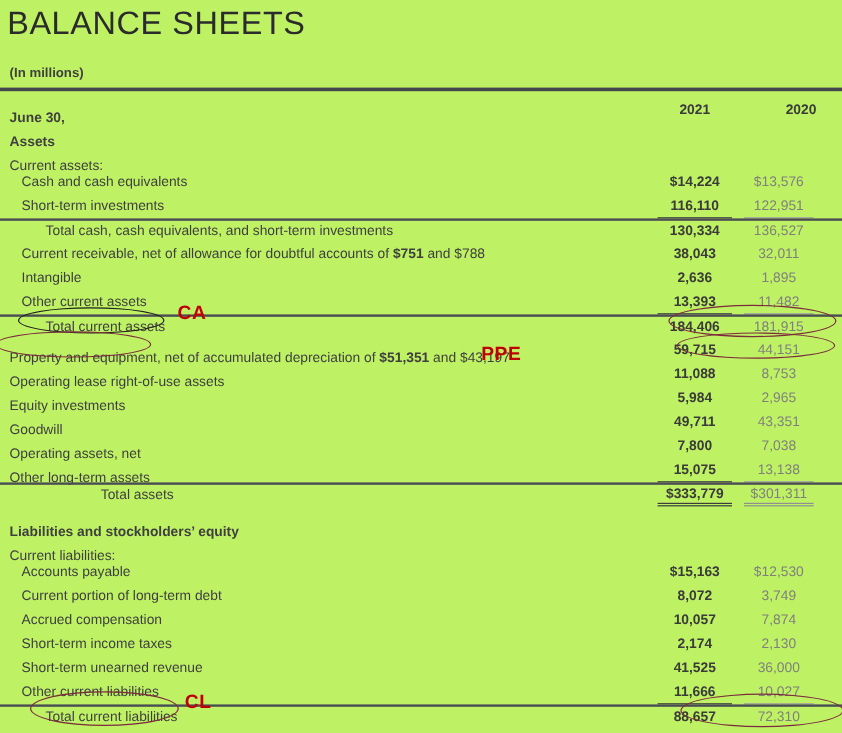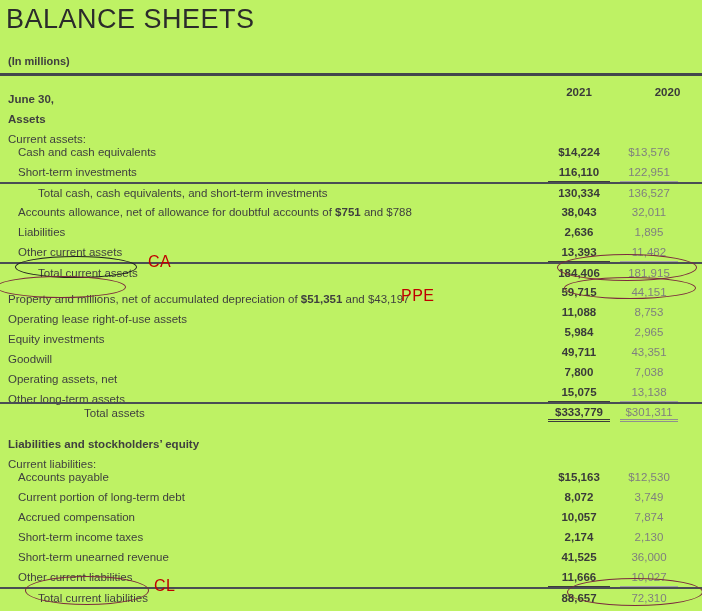--- a/index.html
+++ b/index.html
@@ -76,21 +76,21 @@
   .ellipse{
     position:absolute;
     border-radius:50%;
     border-style:solid;
     border-width:1.5px;
     background:transparent;
   }
   .ann-label{
     position:absolute;
     font-size:16px;
-    font-weight:400;
+    font-weight:700;
     letter-spacing:0.5px;
   }
 </style>
 </head>
 <body>
 
 <div class="page">
   <h1 class="title">BALANCE SHEETS</h1>
   <div class="in-millions">(In millions)</div>
   <div class="top-rule"></div>
@@ -155,32 +155,32 @@
         <span class="money m1">
           <span class="cur"></span>
           <span class="num">130,334</span>
         </span>
         <span class="money m2">
           <span class="cur"></span>
           <span class="num">136,527</span>
         </span>
       </div>
       <div class="row">
-        <span class="lbl ind1"><span>Accounts allowance, net of allowance for doubtful accounts of </span><b>$751</b><span> and $788</span></span>
+        <span class="lbl ind1"><span>Current receivable, net of allowance for doubtful accounts of </span><b>$751</b><span> and $788</span></span>
         <span class="money m1">
           <span class="cur"></span>
           <span class="num">38,043</span>
         </span>
         <span class="money m2">
           <span class="cur"></span>
           <span class="num">32,011</span>
         </span>
       </div>
       <div class="row">
-        <span class="lbl ind1">Liabilities</span>
+        <span class="lbl ind1">Intangible</span>
         <span class="money m1">
           <span class="cur"></span>
           <span class="num">2,636</span>
         </span>
         <span class="money m2">
           <span class="cur"></span>
           <span class="num">1,895</span>
         </span>
       </div>
       <div class="row u-single">
@@ -199,21 +199,21 @@
         <span class="money m1">
           <span class="cur"></span>
           <span class="num">184,406</span>
         </span>
         <span class="money m2">
           <span class="cur"></span>
           <span class="num">181,915</span>
         </span>
       </div>
       <div class="row">
-        <span class="lbl ind0"><span>Property and millions, net of accumulated depreciation of </span><b>$51,351</b><span> and $43,197</span></span>
+        <span class="lbl ind0"><span>Property and equipment, net of accumulated depreciation of </span><b>$51,351</b><span> and $43,197</span></span>
         <span class="money m1">
           <span class="cur"></span>
           <span class="num">59,715</span>
         </span>
         <span class="money m2">
           <span class="cur"></span>
           <span class="num">44,151</span>
         </span>
       </div>
       <div class="row">

